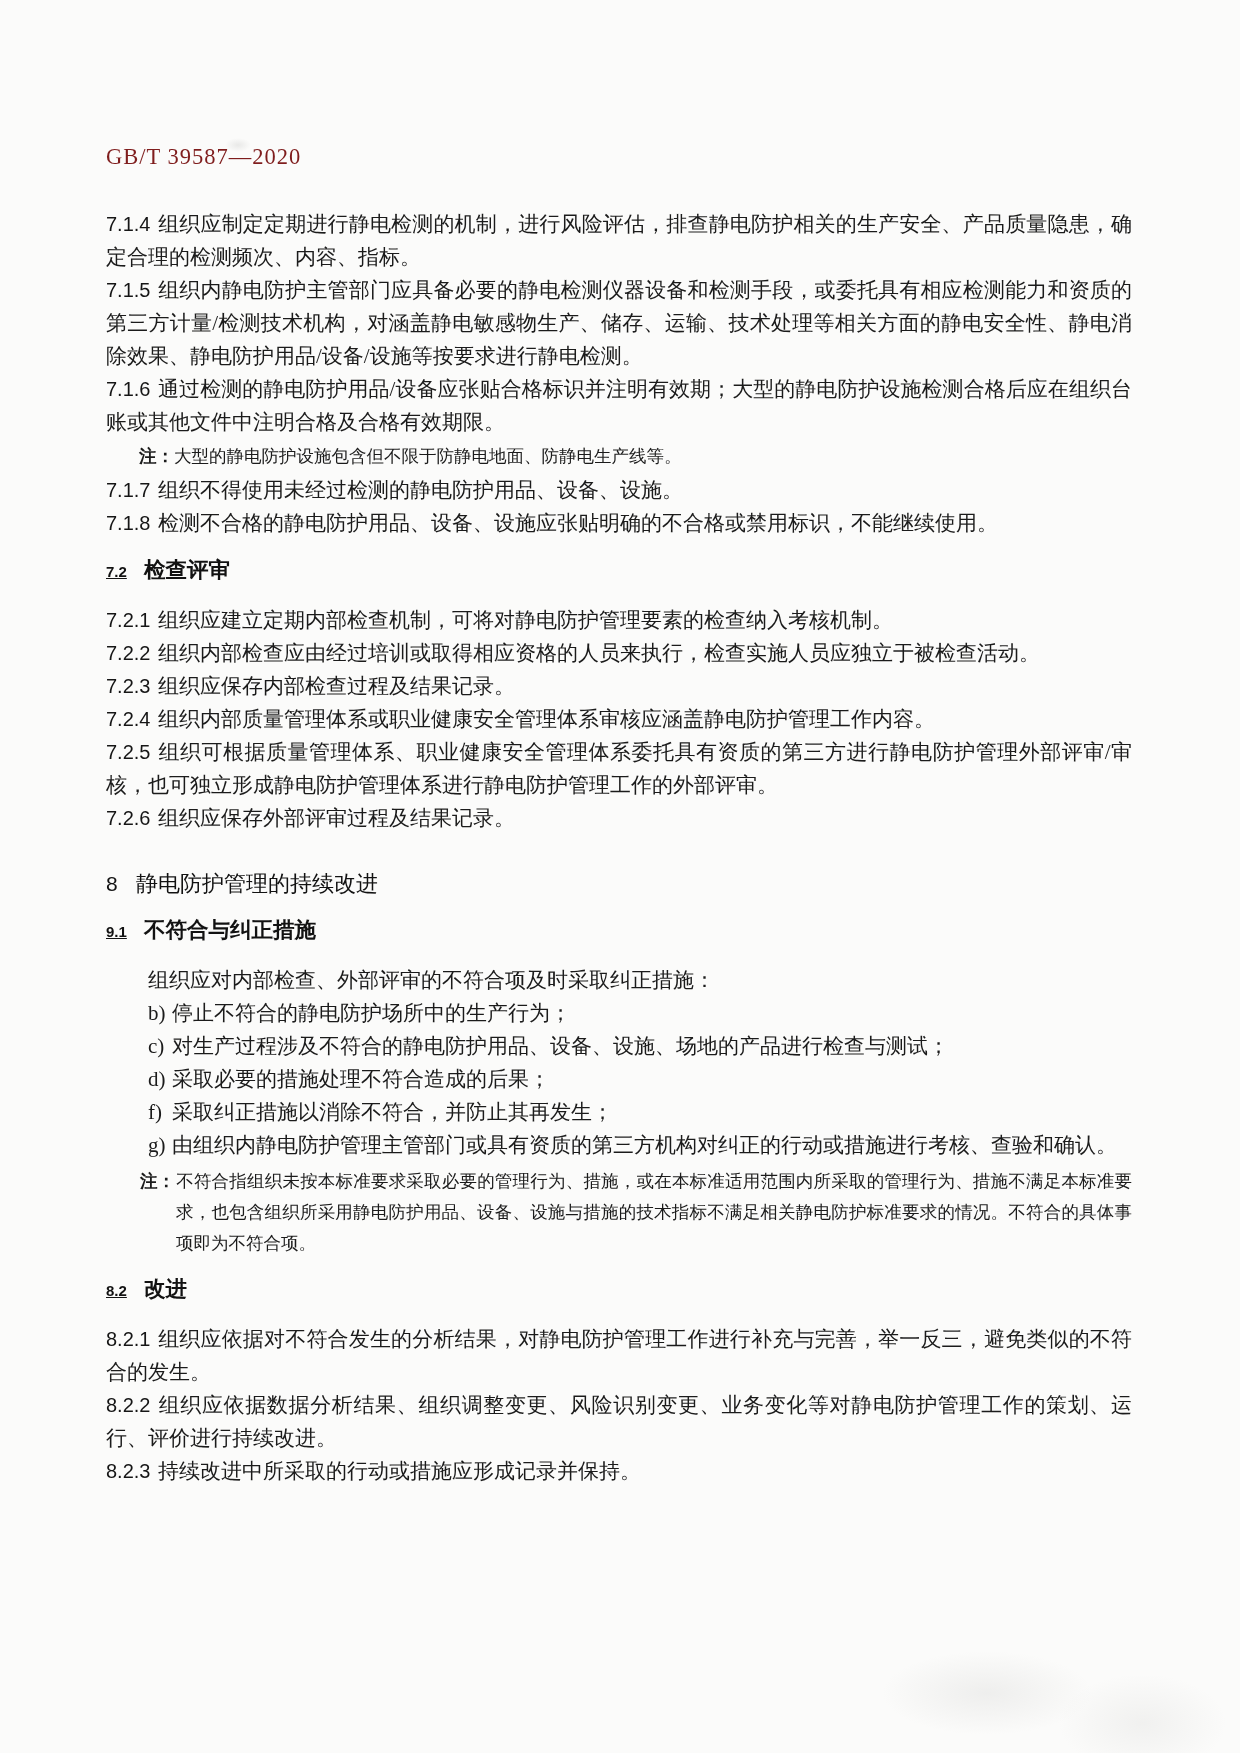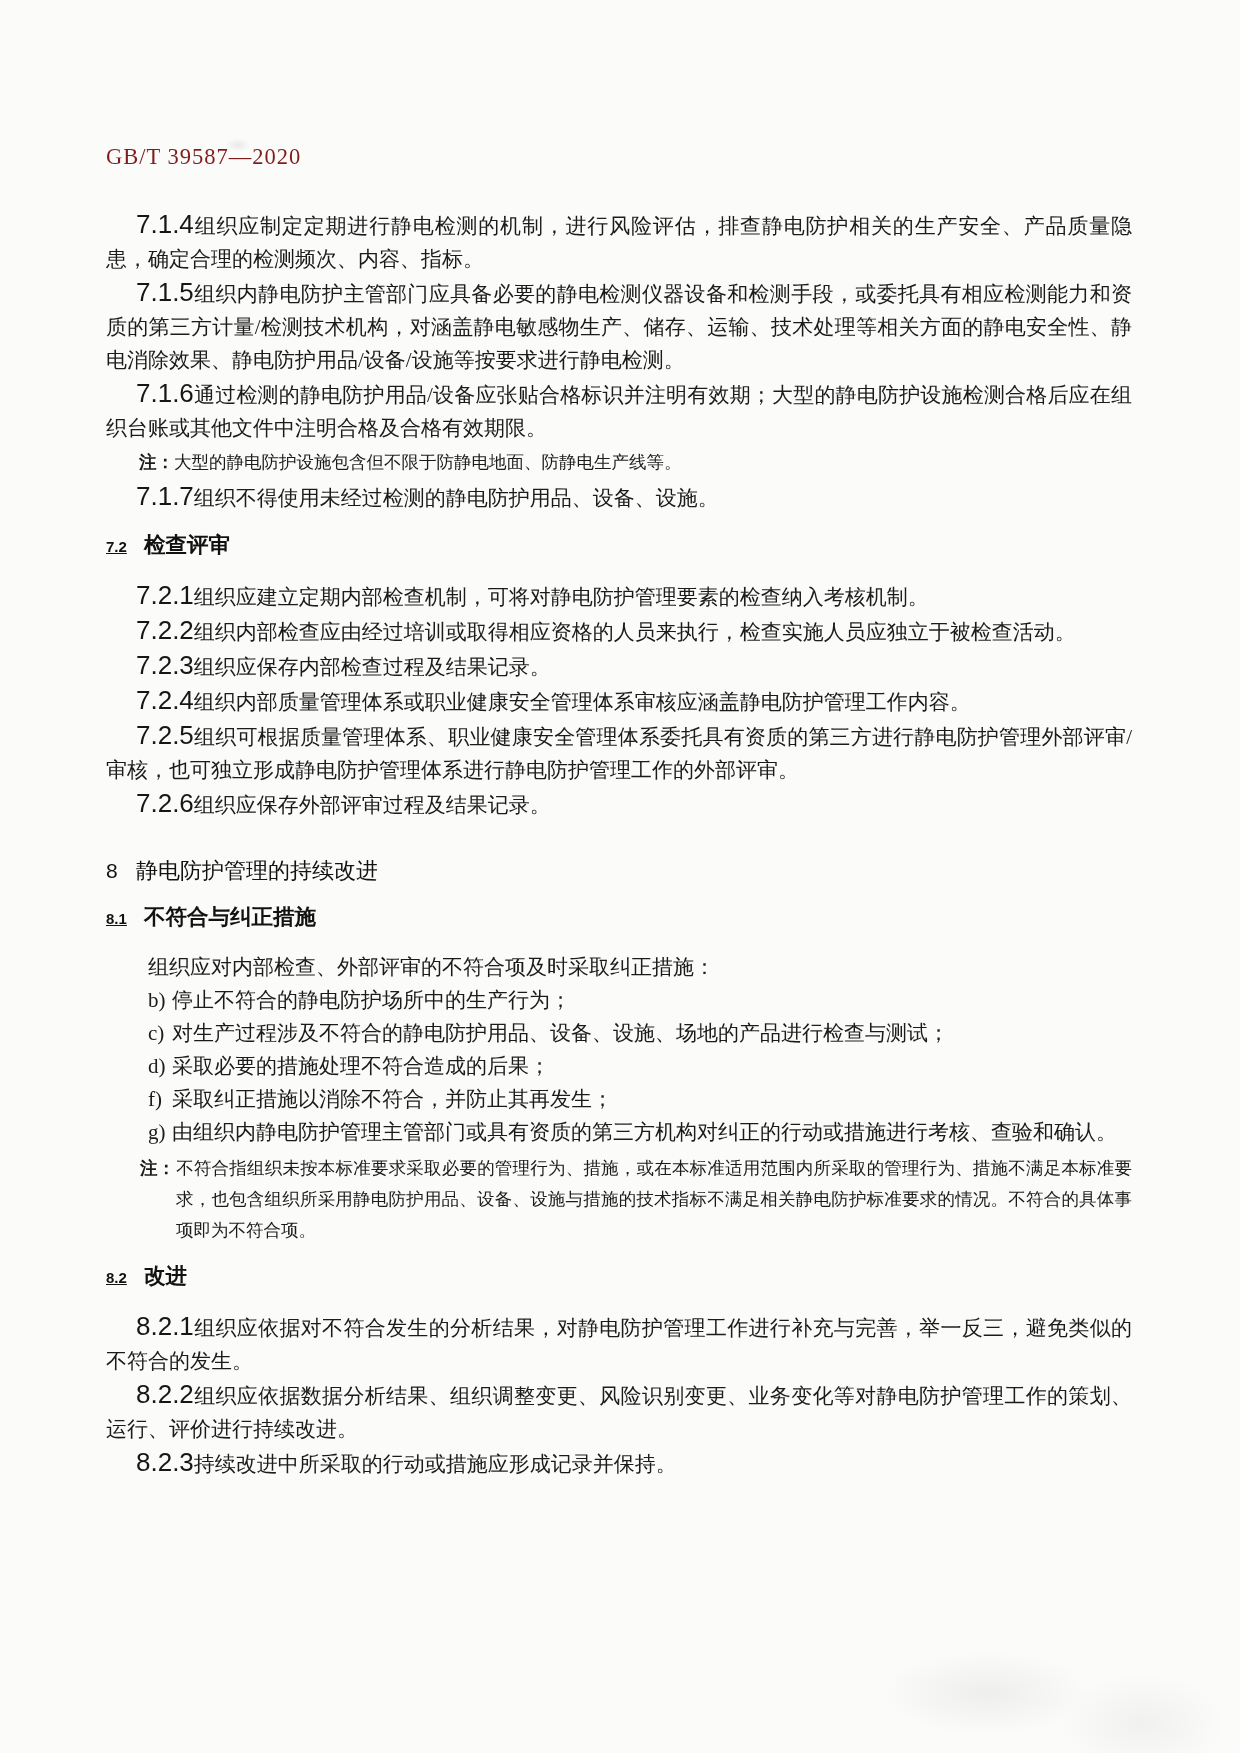--- a/index.html
+++ b/index.html
@@ -16,21 +16,21 @@
     margin:0;padding-top:144px;
     font-size:22.5px;letter-spacing:1px;
     font-family:"Liberation Serif","DejaVu Serif",serif;
     color:#7f1d1d;
   }
   .content{margin-top:38px;}
   .blk{font-size:21px;line-height:33px;text-align:justify;margin:0;color:#1b1b1b;}
   .clause .num{
     display:inline-block;min-width:52px;
     font-family:"Liberation Sans","DejaVu Sans",sans-serif;
-    font-size:26px;color:#161616;margin-left:30px;
+    font-size:20px;color:#161616;
   }
   .h2{
     font-weight:700;margin-top:14px;margin-bottom:16px;
     font-family:"Liberation Sans","DejaVu Sans",sans-serif;
     font-size:21.5px;text-align:left;color:#121212;
   }
   .h2 .num{display:inline-block;min-width:38px;font-size:15px;text-decoration:underline;}
   .chapter{
     font-weight:400;margin-top:32px;margin-bottom:14px;
     font-family:"Liberation Sans","DejaVu Sans",sans-serif;
@@ -71,29 +71,30 @@
 <body>
 
 <div class="page">
   <div class="std-header">GB/T 39587—2020</div>
   <div class="content">
       <p class="blk clause"><span class="num">7.1.4</span><span class="txt">组织应制定定期进行静电检测的机制，进行风险评估，排查静电防护相关的生产安全、产品质量隐患，确定合理的检测频次、内容、指标。</span></p>
       <p class="blk clause"><span class="num">7.1.5</span><span class="txt">组织内静电防护主管部门应具备必要的静电检测仪器设备和检测手段，或委托具有相应检测能力和资质的第三方计量/检测技术机构，对涵盖静电敏感物生产、储存、运输、技术处理等相关方面的静电安全性、静电消除效果、静电防护用品/设备/设施等按要求进行静电检测。</span></p>
       <p class="blk clause"><span class="num">7.1.6</span><span class="txt">通过检测的静电防护用品/设备应张贴合格标识并注明有效期；大型的静电防护设施检测合格后应在组织台账或其他文件中注明合格及合格有效期限。</span></p>
       <p class="blk note"><span class="label">注：</span><span class="txt">大型的静电防护设施包含但不限于防静电地面、防静电生产线等。</span></p>
       <p class="blk clause"><span class="num">7.1.7</span><span class="txt">组织不得使用未经过检测的静电防护用品、设备、设施。</span></p>
+      <p class="blk clause"><span class="num">7.1.8</span><span class="txt">检测不合格的静电防护用品、设备、设施应张贴明确的不合格或禁用标识，不能继续使用。</span></p>
       <h3 class="blk h2"><span class="num">7.2</span><span class="txt">检查评审</span></h3>
       <p class="blk clause"><span class="num">7.2.1</span><span class="txt">组织应建立定期内部检查机制，可将对静电防护管理要素的检查纳入考核机制。</span></p>
       <p class="blk clause"><span class="num">7.2.2</span><span class="txt">组织内部检查应由经过培训或取得相应资格的人员来执行，检查实施人员应独立于被检查活动。</span></p>
       <p class="blk clause"><span class="num">7.2.3</span><span class="txt">组织应保存内部检查过程及结果记录。</span></p>
       <p class="blk clause"><span class="num">7.2.4</span><span class="txt">组织内部质量管理体系或职业健康安全管理体系审核应涵盖静电防护管理工作内容。</span></p>
       <p class="blk clause"><span class="num">7.2.5</span><span class="txt">组织可根据质量管理体系、职业健康安全管理体系委托具有资质的第三方进行静电防护管理外部评审/审核，也可独立形成静电防护管理体系进行静电防护管理工作的外部评审。</span></p>
       <p class="blk clause"><span class="num">7.2.6</span><span class="txt">组织应保存外部评审过程及结果记录。</span></p>
       <h2 class="blk chapter"><span class="num">8</span><span class="txt">静电防护管理的持续改进</span></h2>
-      <h3 class="blk h2"><span class="num">8.1</span><span class="txt">不符合与纠正措施</span></h3>
+      <h3 class="blk h2"><span class="num">9.1</span><span class="txt">不符合与纠正措施</span></h3>
       <p class="blk para"><span class="txt">组织应对内部检查、外部评审的不符合项及时采取纠正措施：</span></p>
       <p class="blk item"><span class="marker">b)</span><span class="txt">停止不符合的静电防护场所中的生产行为；</span></p>
       <p class="blk item"><span class="marker">c)</span><span class="txt">对生产过程涉及不符合的静电防护用品、设备、设施、场地的产品进行检查与测试；</span></p>
       <p class="blk item"><span class="marker">d)</span><span class="txt">采取必要的措施处理不符合造成的后果；</span></p>
       <p class="blk item"><span class="marker">f)</span><span class="txt">采取纠正措施以消除不符合，并防止其再发生；</span></p>
       <p class="blk item"><span class="marker">g)</span><span class="txt">由组织内静电防护管理主管部门或具有资质的第三方机构对纠正的行动或措施进行考核、查验和确认。</span></p>
       <p class="blk note-hang"><span class="label">注：</span><span class="txt">不符合指组织未按本标准要求采取必要的管理行为、措施，或在本标准适用范围内所采取的管理行为、措施不满足本标准要求，也包含组织所采用静电防护用品、设备、设施与措施的技术指标不满足相关静电防护标准要求的情况。不符合的具体事项即为不符合项。</span></p>
       <h3 class="blk h2"><span class="num">8.2</span><span class="txt">改进</span></h3>
       <p class="blk clause"><span class="num">8.2.1</span><span class="txt">组织应依据对不符合发生的分析结果，对静电防护管理工作进行补充与完善，举一反三，避免类似的不符合的发生。</span></p>
       <p class="blk clause"><span class="num">8.2.2</span><span class="txt">组织应依据数据分析结果、组织调整变更、风险识别变更、业务变化等对静电防护管理工作的策划、运行、评价进行持续改进。</span></p>

